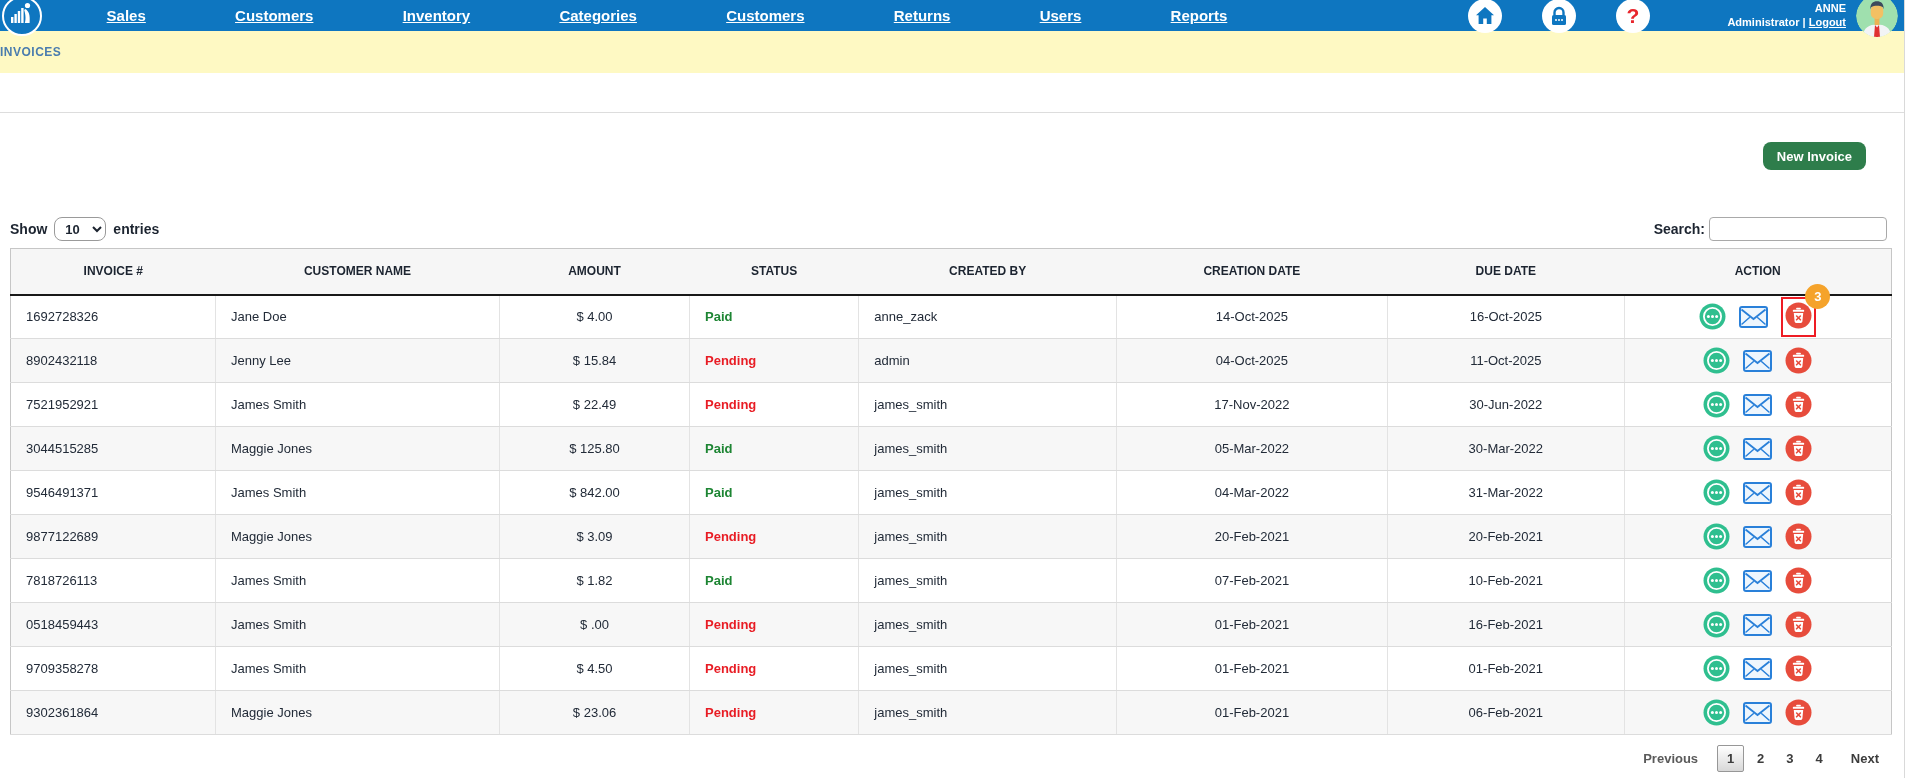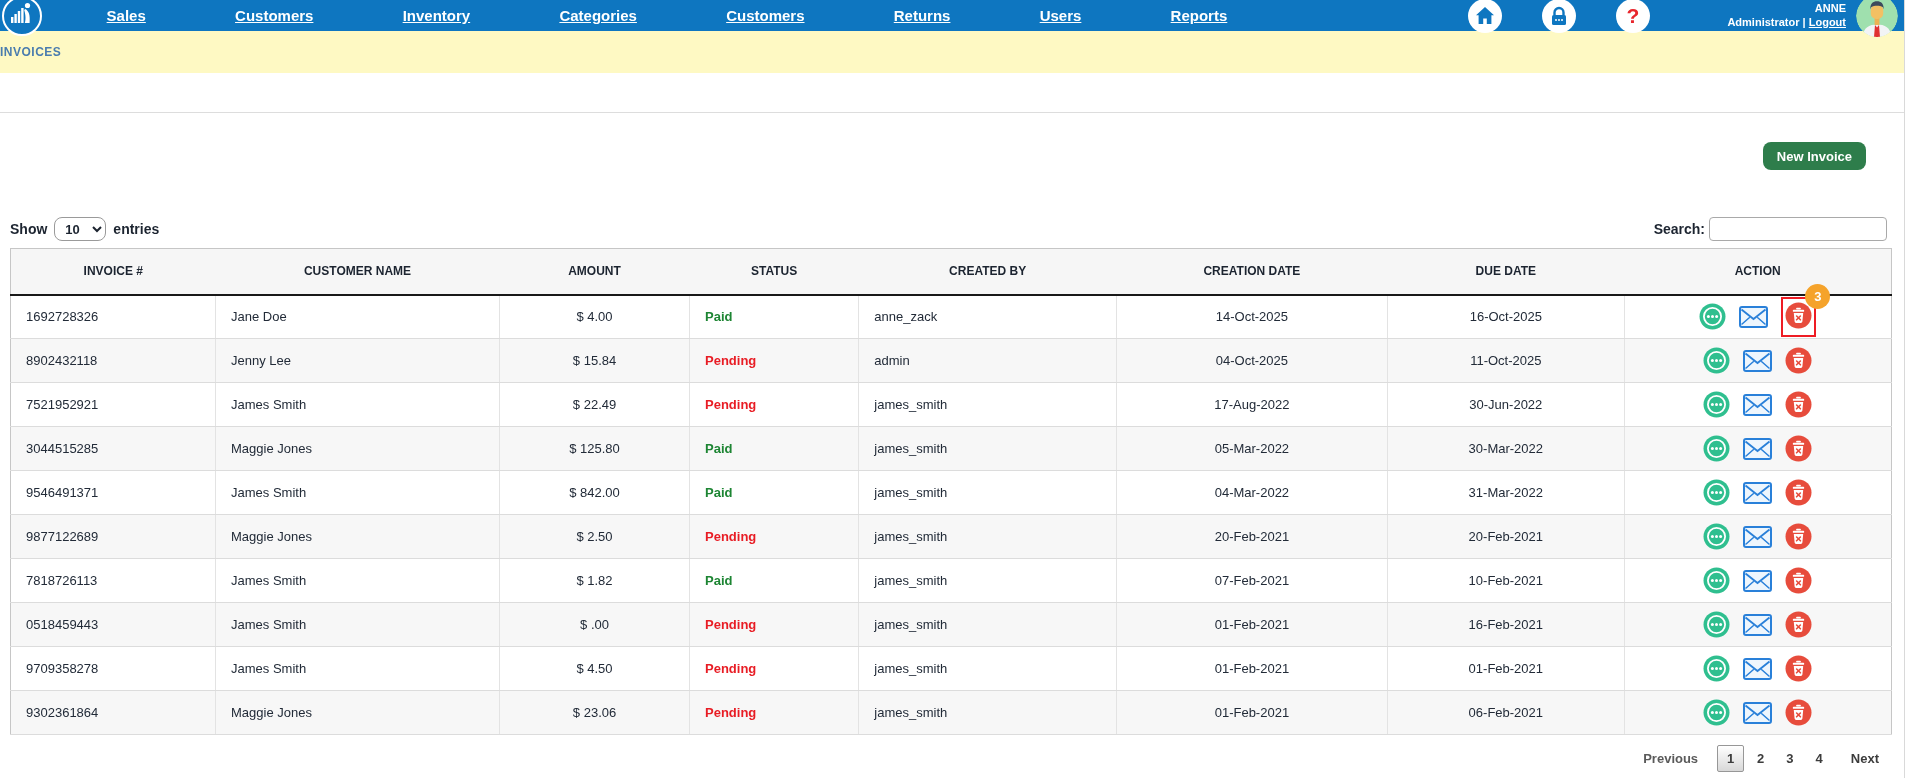--- a/index.html
+++ b/index.html
@@ -290,21 +290,21 @@
         </button>
       </span>
     </td>
   </tr>
             <tr>
     <td class="al">7521952921</td>
     <td class="al">James Smith</td>
     <td class="ac">$ 22.49</td>
     <td class="al"><span class="status pending">Pending</span></td>
     <td class="al">james_smith</td>
-    <td class="ac">17-Aug-2022</td>
+    <td class="ac">17-Nov-2022</td>
     <td class="ac">30-Jun-2022</td>
     <td class="ac">
       <span class="actions">
         <button class="icon-btn">
           <span>
             <svg width="27" height="27" viewBox="0 0 27 27">
               <circle cx="13.5" cy="13.5" r="13" fill="var(--action-view,#2fbf8f)"></circle>
               <circle cx="13.5" cy="13.5" r="8.6" fill="none" stroke="#fff" stroke-width="1.8"></circle>
               <circle cx="9.4" cy="13.5" r="1.5" fill="#fff"></circle>
                         <circle cx="13.5" cy="13.5" r="1.5" fill="#fff"></circle>
@@ -428,21 +428,21 @@
             </svg>
           </span>
           
         </button>
       </span>
     </td>
   </tr>
             <tr class="stripe">
     <td class="al">9877122689</td>
     <td class="al">Maggie Jones</td>
-    <td class="ac">$ 2.50</td>
+    <td class="ac">$ 3.09</td>
     <td class="al"><span class="status pending">Pending</span></td>
     <td class="al">james_smith</td>
     <td class="ac">20-Feb-2021</td>
     <td class="ac">20-Feb-2021</td>
     <td class="ac">
       <span class="actions">
         <button class="icon-btn">
           <span>
             <svg width="27" height="27" viewBox="0 0 27 27">
               <circle cx="13.5" cy="13.5" r="13" fill="var(--action-view,#2fbf8f)"></circle>

